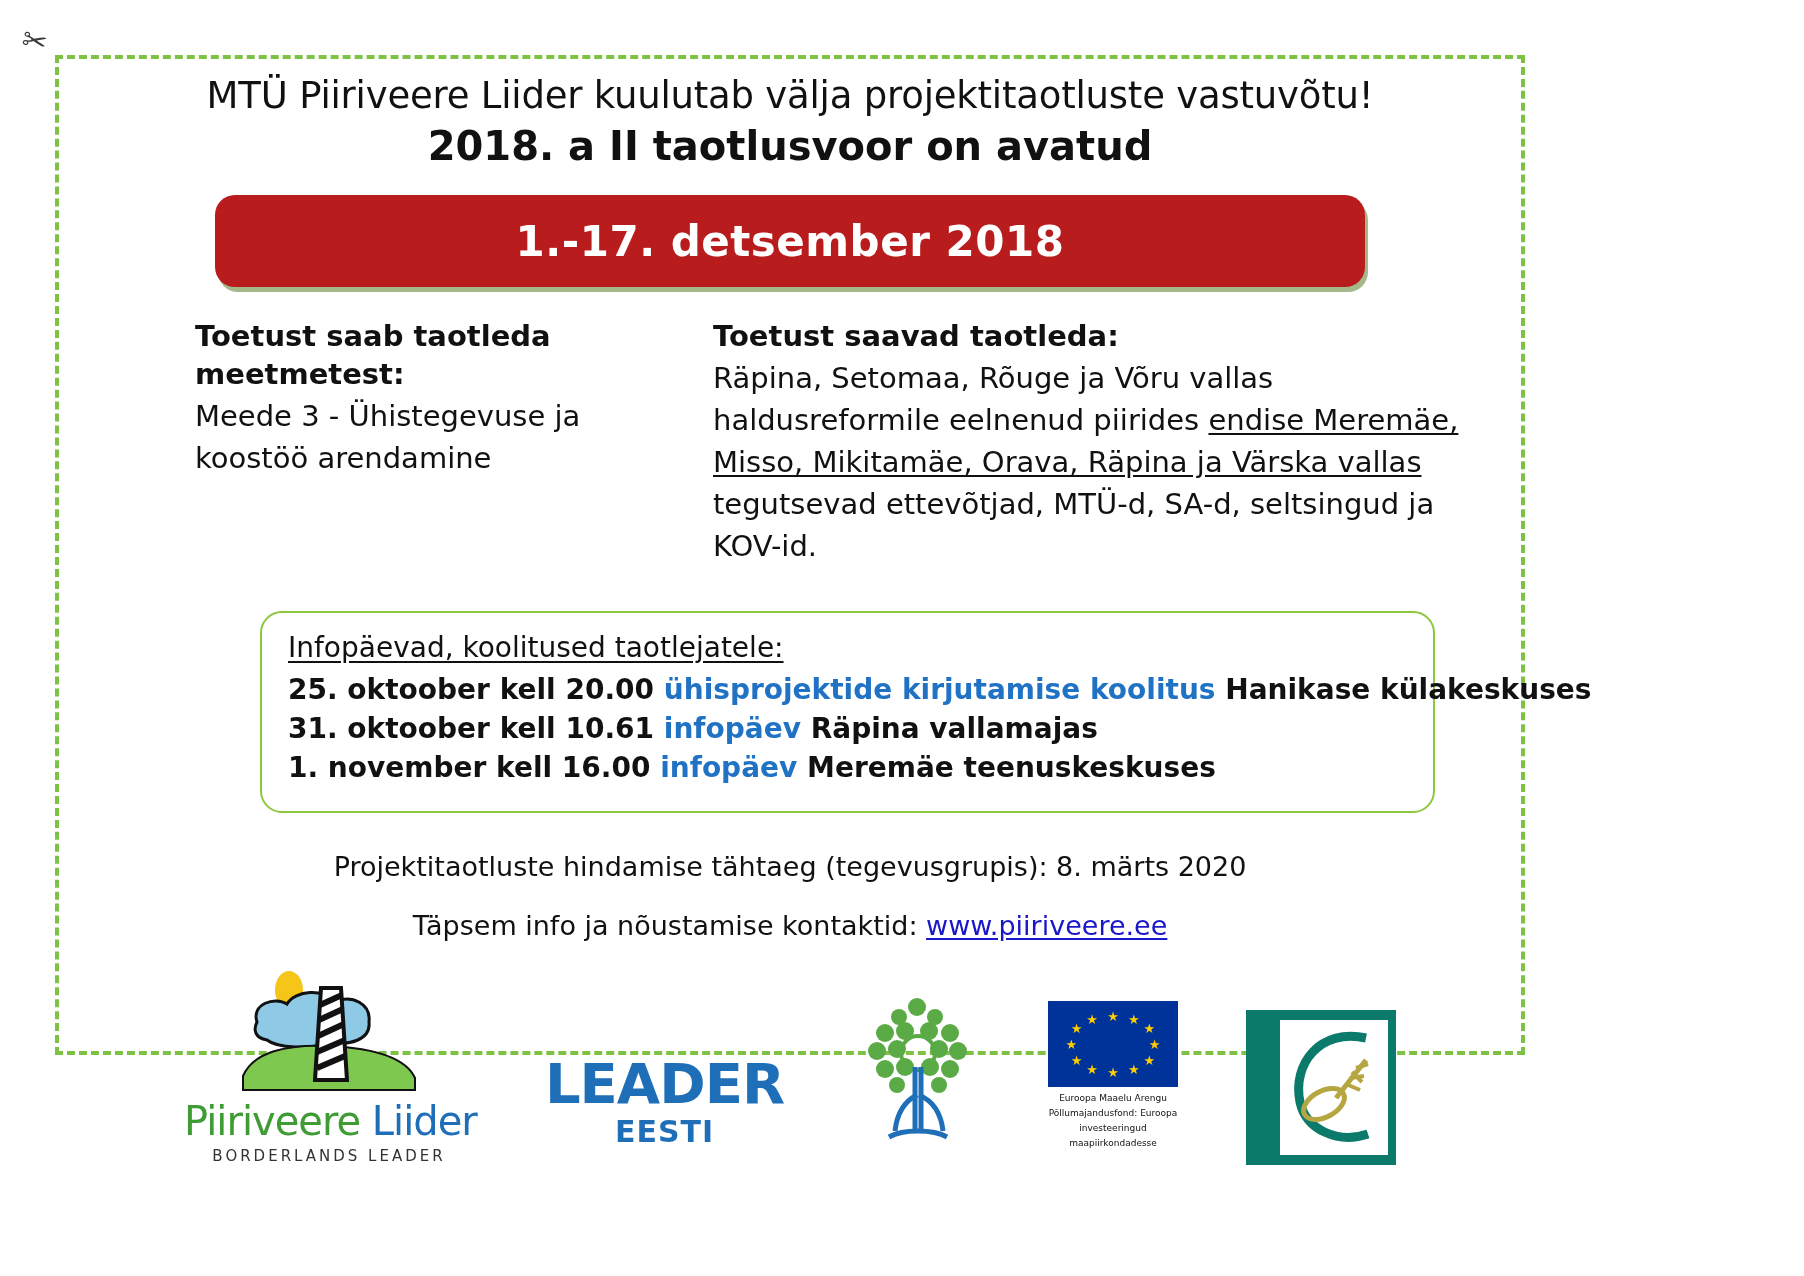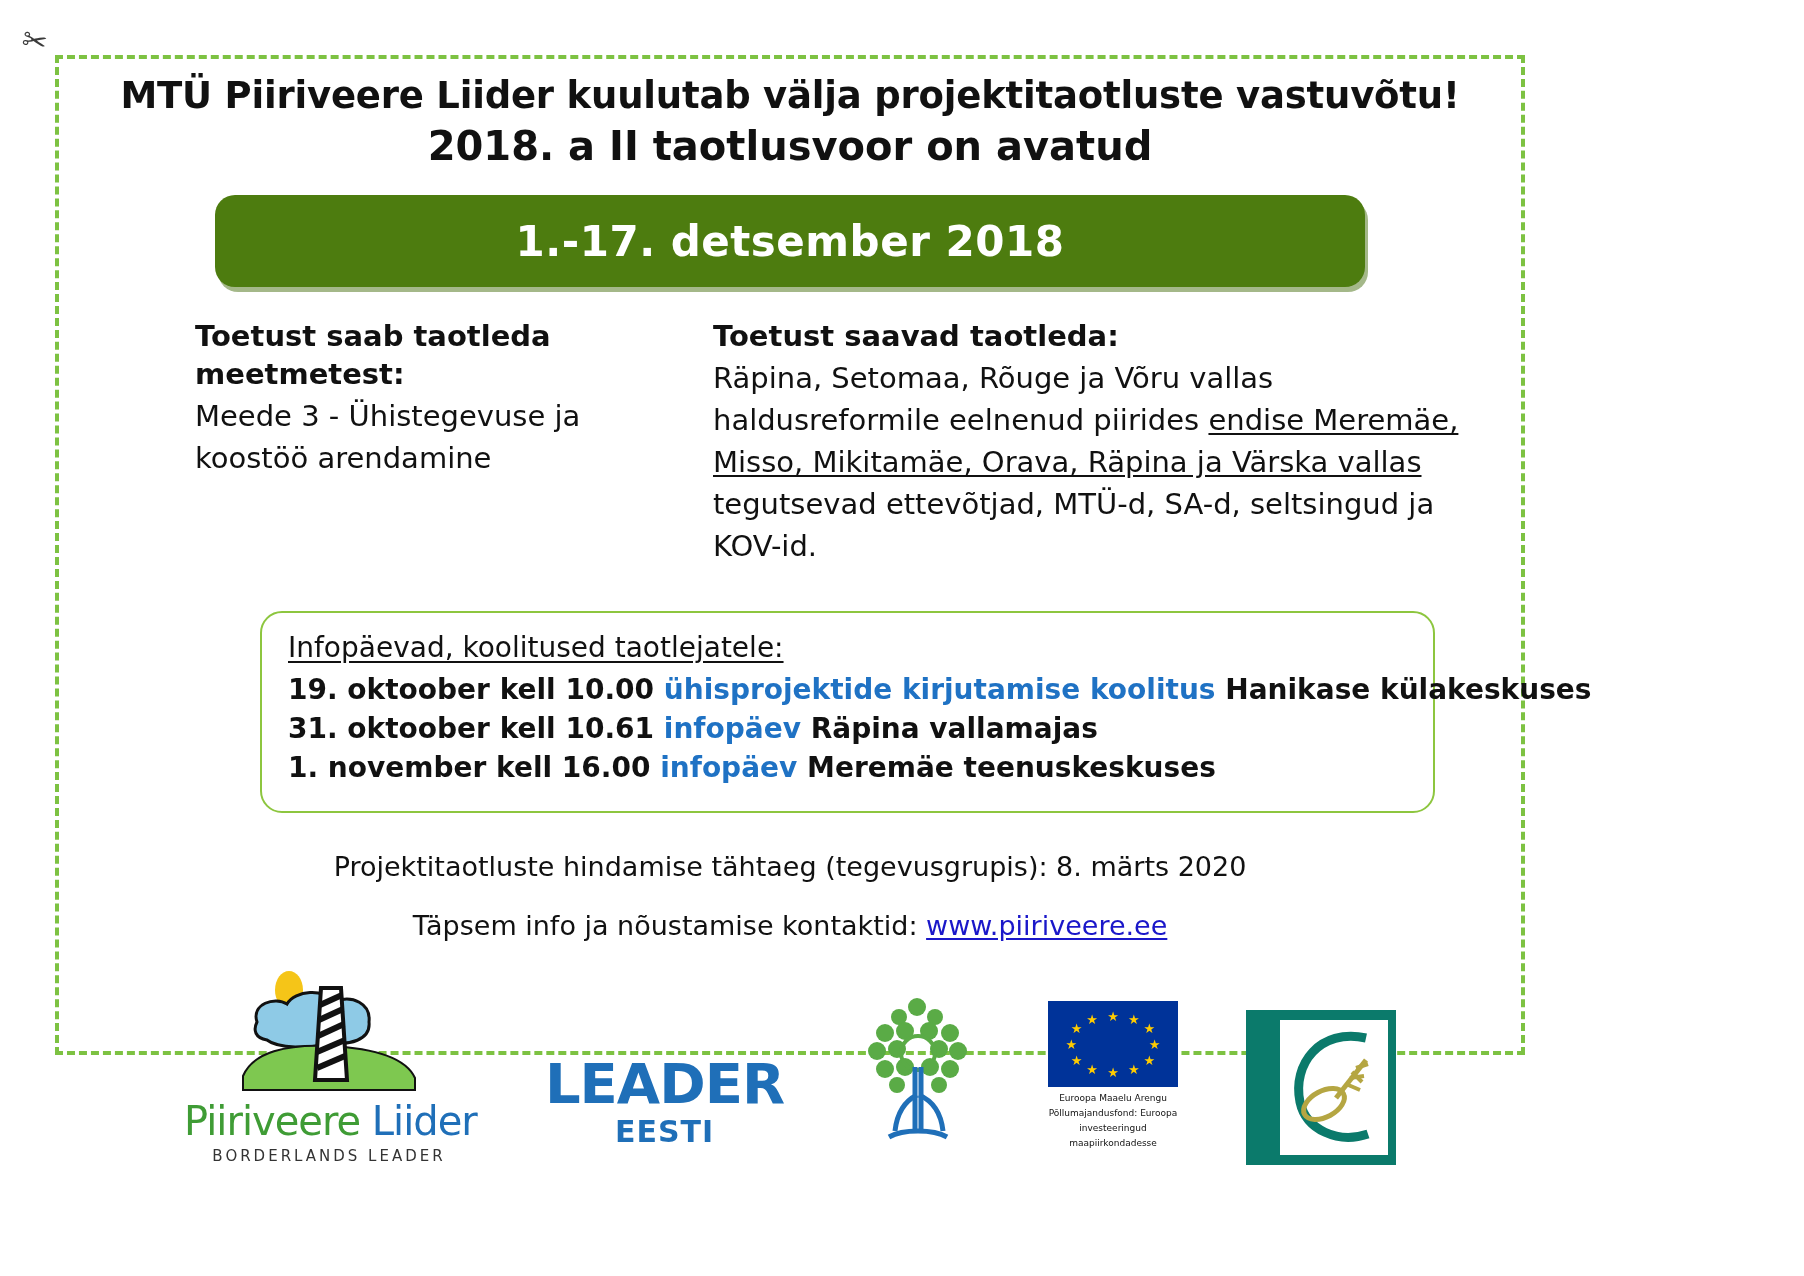--- a/index.html
+++ b/index.html
@@ -37,42 +37,42 @@
     box-sizing:border-box;
     padding:18px 30px 0 30px;
   }
   
   .h-line1{
     text-align:center;
     font-size:37px;
     line-height:46px;
     color:#111;
     letter-spacing:-0.2px;
-    font-weight:700;
+    font-weight:400;
     white-space:nowrap;
   }
   .h-line2{
     text-align:center;
     font-size:40px;
     line-height:50px;
     color:#111;
     font-weight:bold;
     margin-top:2px;
     white-space:nowrap;
   }
   
   .banner-wrap{
     margin-top:24px;
     display:flex;
     justify-content:center;
   }
   .banner{
     width:1150px;
     height:92px;
-    background:#4d7c0f;
+    background:#b91c1c;
     border-radius:20px;
     box-shadow:3px 5px 0 rgba(90,125,40,0.55);
     display:flex;
     align-items:center;
     justify-content:center;
   }
   .banner-text{
     color:#ffffff;
     font-size:42px;
     font-weight:bold;
@@ -235,21 +235,21 @@
           <span>Räpina, Setomaa, Rõuge ja Võru vallas haldusreformile eelnenud piirides </span><span class="u">endise Meremäe, Misso, Mikitamäe, Orava, Räpina ja Värska vallas</span><span> tegutsevad ettevõtjad, MTÜ-d, SA-d, seltsingud ja KOV-id.</span>
         </div>
       </div>
 
     </div>
 
     <div class="infobox">
       <div class="info-head">Infopäevad, koolitused taotlejatele:</div>
 
       <div class="info-row">
-        <span>19. oktoober kell 10.00 </span><span class="hl">ühisprojektide kirjutamise koolitus</span><span> Hanikase külakeskuses</span>
+        <span>25. oktoober kell 20.00 </span><span class="hl">ühisprojektide kirjutamise koolitus</span><span> Hanikase külakeskuses</span>
       </div>
 
       <div class="info-row">
         <span>31. oktoober kell 10.61 </span><span class="hl">infopäev</span><span> Räpina vallamajas</span>
       </div>
 
       <div class="info-row">
         <span>1. november kell 16.00 </span><span class="hl">infopäev</span><span> Meremäe teenuskeskuses</span>
       </div>
     </div>

